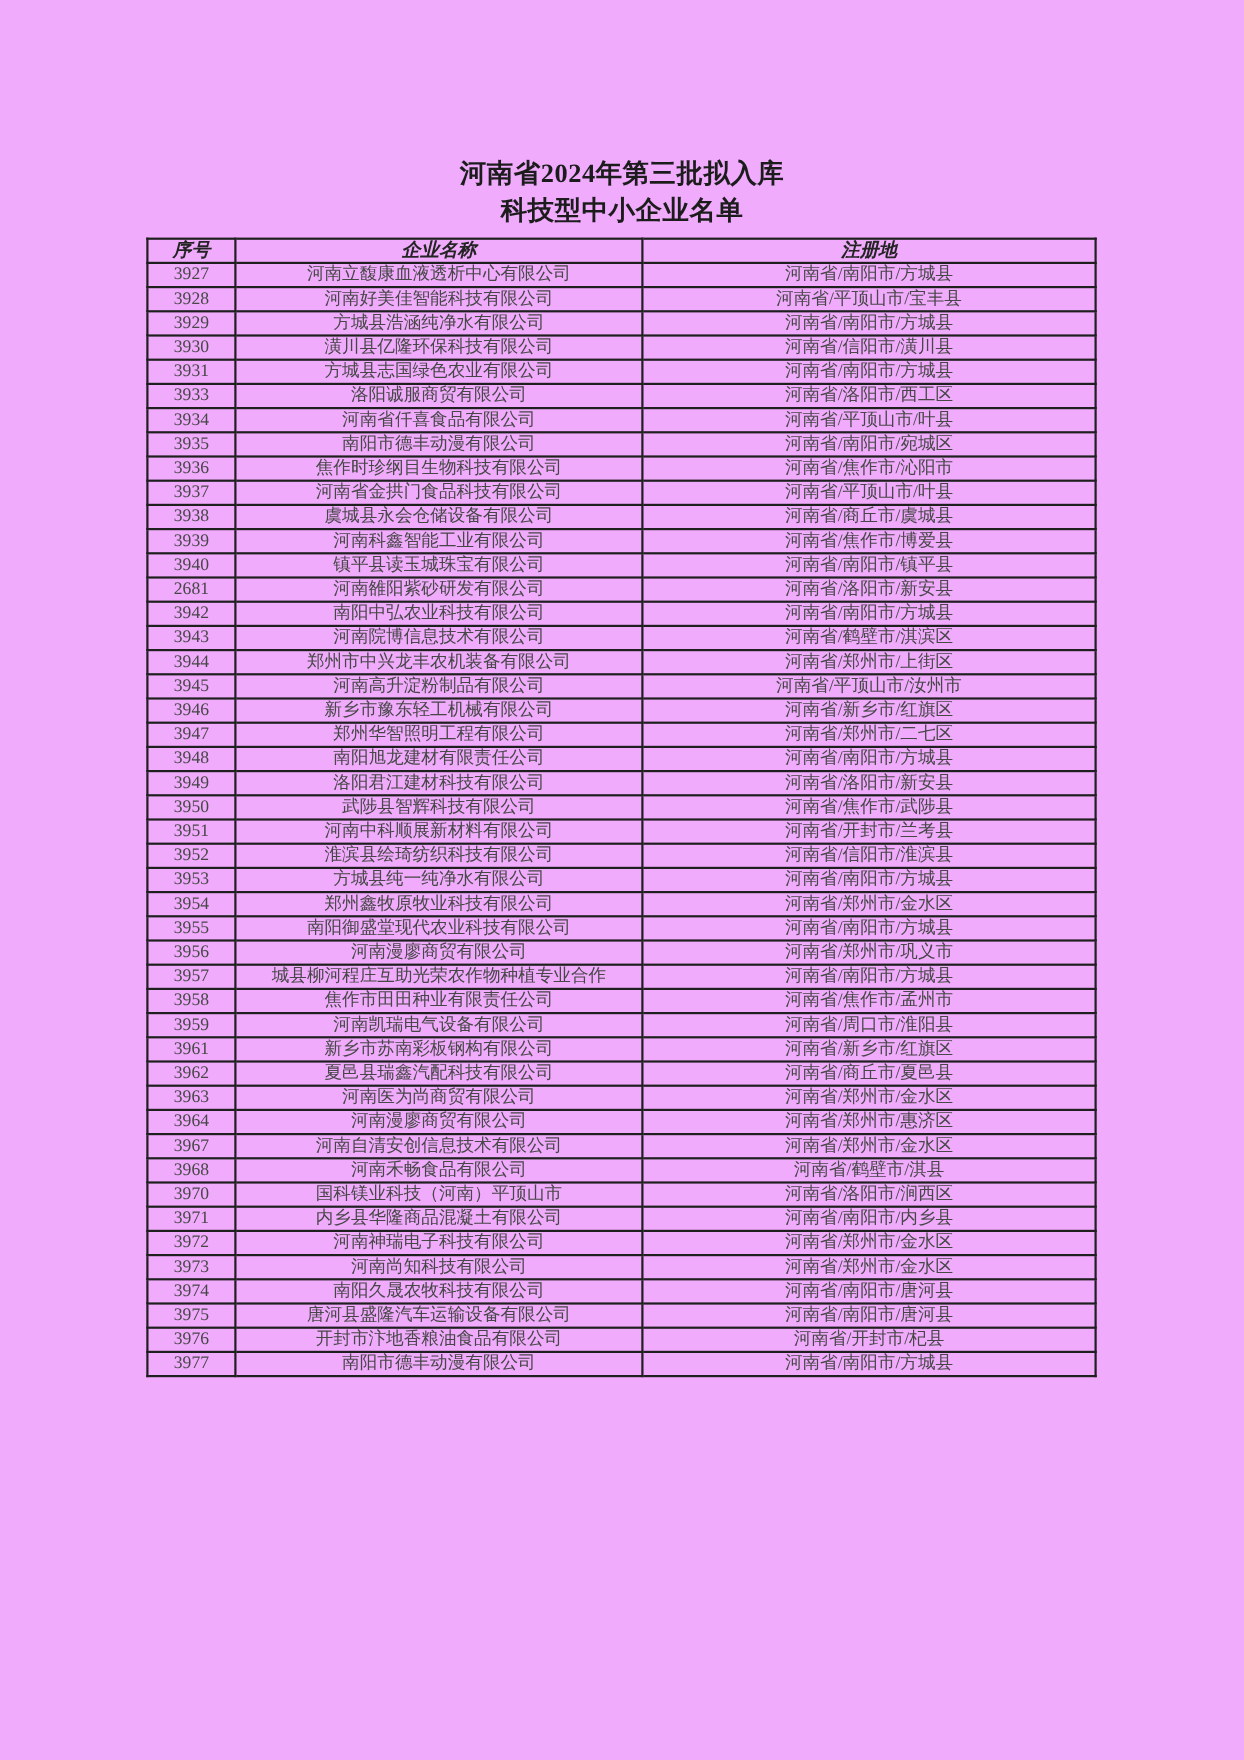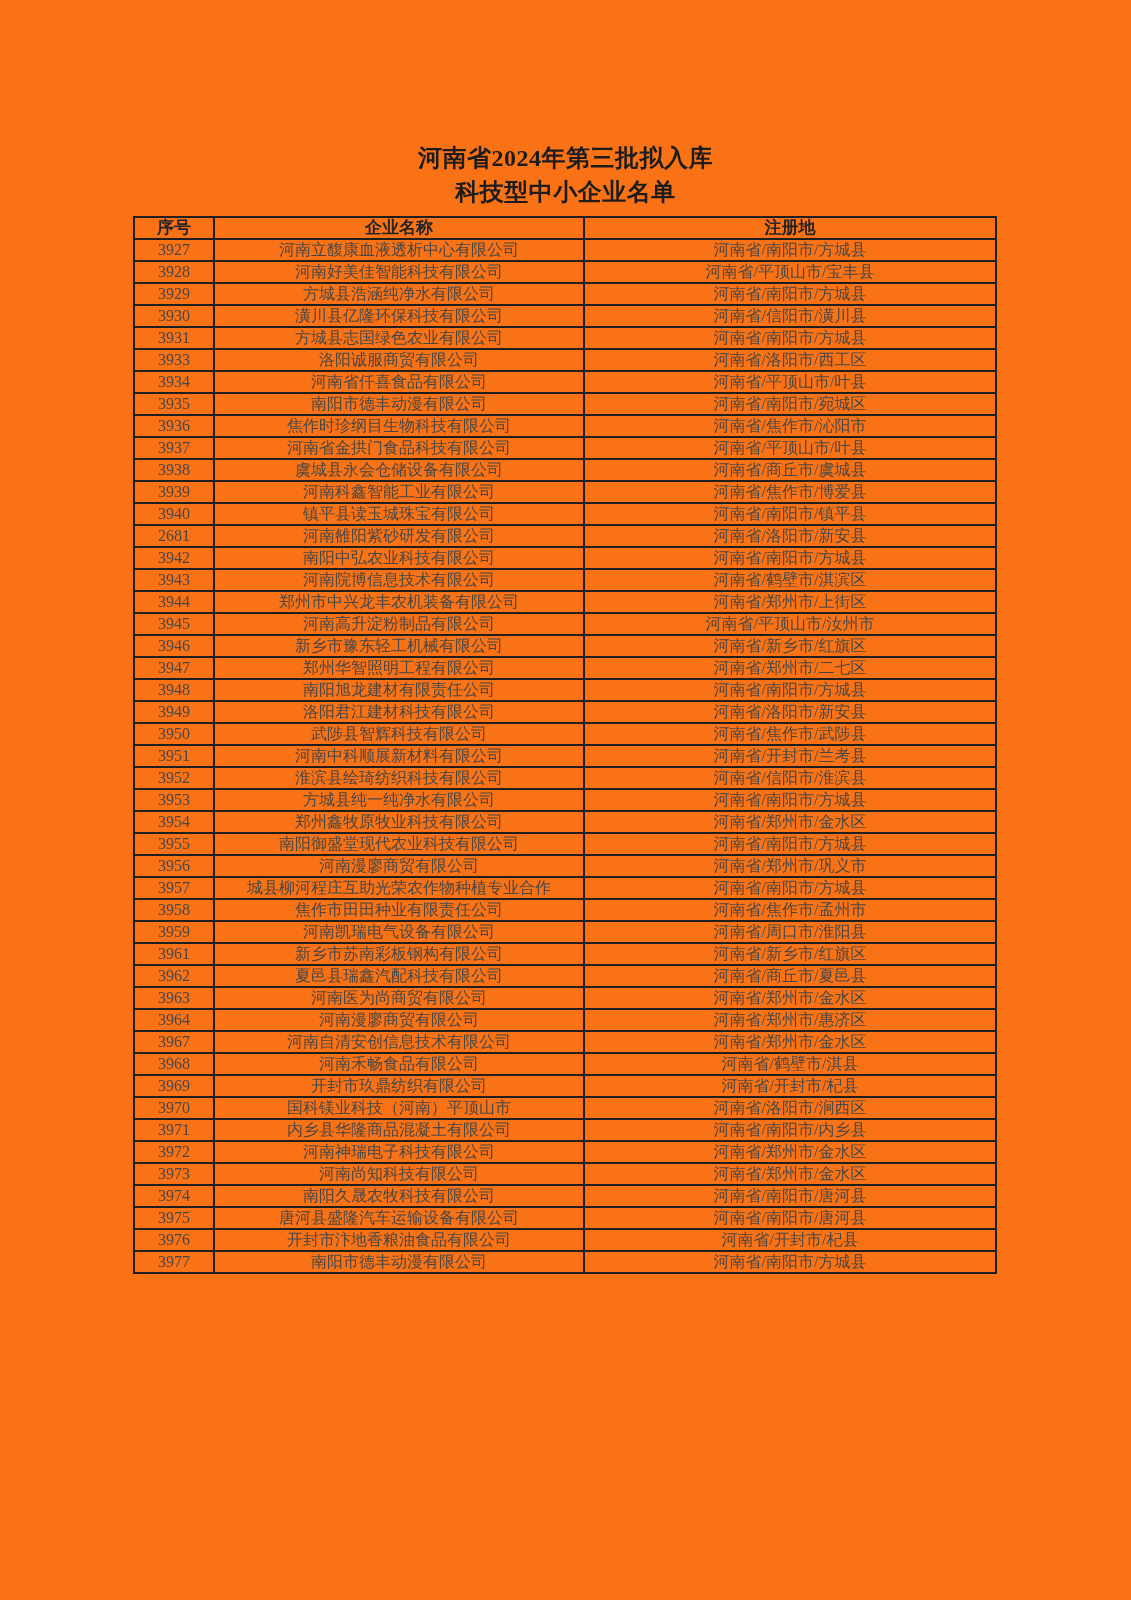--- a/index.html
+++ b/index.html
@@ -12,21 +12,21 @@
     height: 1600px;
     position: relative;
     font-family: "Liberation Serif", "DejaVu Serif", serif;
     color: #404040;
     overflow: hidden;
   }
   .page {
     position: absolute;
     left: 0; top: 0;
     width: 1131px; height: 1600px;
-    background: #f97316;
+    background: #f0abfc;
   }
   .title-block {
     position: absolute;
     top: 141px;
     left: 0;
     width: 1131px;
     text-align: center;
     color: #1c1c1c;
   }
   .title-line {
@@ -55,20 +55,21 @@
     font-size: 16px;
     line-height: 20px;
     white-space: nowrap;
     overflow: hidden;
     color: #474747;
   }
   table.roster th {
     font-size: 17px;
     font-weight: bold;
     color: #242424;
+    font-style: italic;
   }
 </style>
 </head>
 <body>
 
 <div class="page">
 
   <div class="title-block">
     <div class="title-line">河南省2024年第三批拟入库</div>
     <div class="title-line">科技型中小企业名单</div>
@@ -272,25 +273,20 @@
           <td>3967</td>
           <td>河南自清安创信息技术有限公司</td>
           <td>河南省/郑州市/金水区</td>
         </tr>
         <tr>
           <td>3968</td>
           <td>河南禾畅食品有限公司</td>
           <td>河南省/鹤壁市/淇县</td>
         </tr>
         <tr>
-          <td>3969</td>
-          <td>开封市玖鼎纺织有限公司</td>
-          <td>河南省/开封市/杞县</td>
-        </tr>
-        <tr>
           <td>3970</td>
           <td>国科镁业科技（河南）平顶山市</td>
           <td>河南省/洛阳市/涧西区</td>
         </tr>
         <tr>
           <td>3971</td>
           <td>内乡县华隆商品混凝土有限公司</td>
           <td>河南省/南阳市/内乡县</td>
         </tr>
         <tr>

